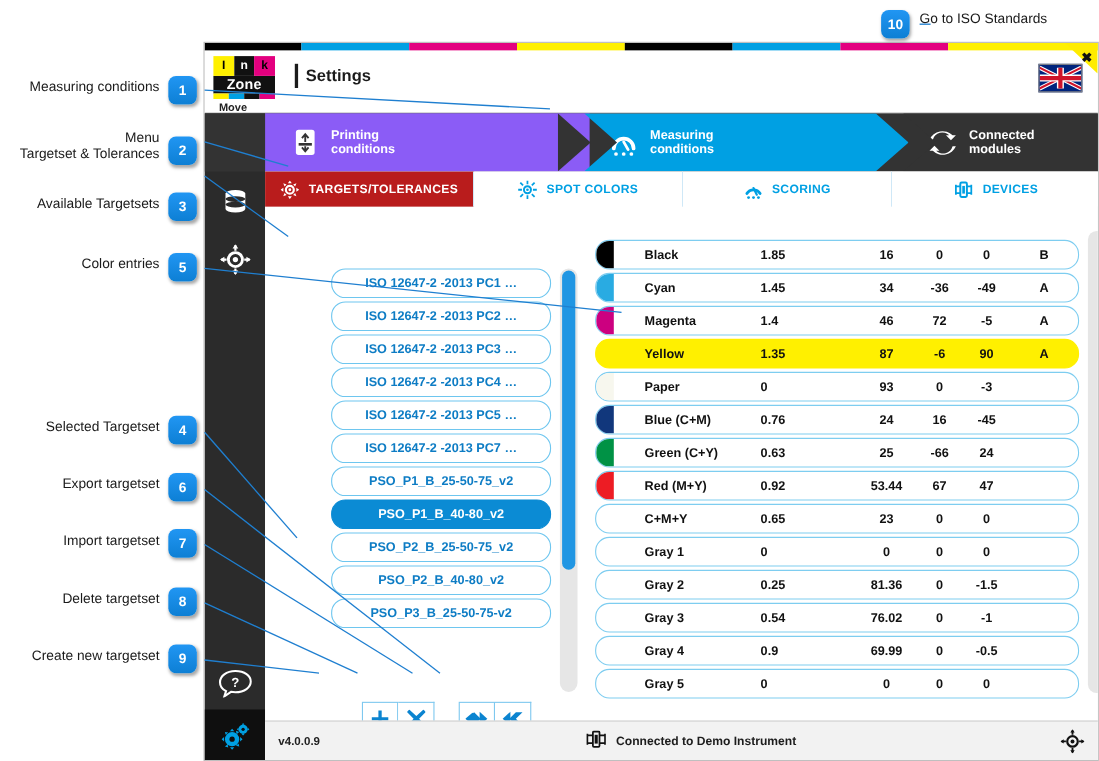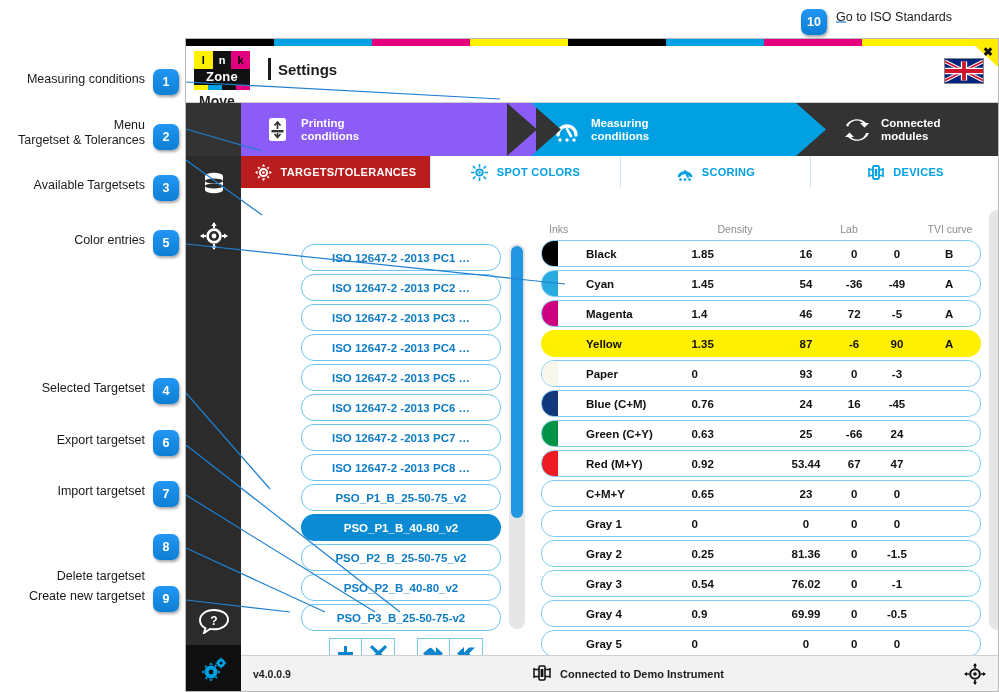--- a/index.html
+++ b/index.html
@@ -70,21 +70,21 @@
   .logo { position:absolute; left:8px; top:5px; width:56px; }
   .logo-top { display:flex; height:18px; width:56px; }
   .logo-top span { flex:1; display:flex; align-items:center; justify-content:center;
                    font-size:11px; font-weight:bold; color:#000; line-height:18px; }
   .logo-zone {
     background:#111; color:#fff; font-size:13px; font-weight:bold;
     text-align:center; letter-spacing:.2px; height:16px; line-height:16px;
   }
   .logo-blocks { display:flex; height:5px; width:56px; }
   .logo-blocks span { flex:1; }
-  .logo-move { font-size:14px; font-weight:bold; color:#222; margin-top:3px; padding-left:5px; }
+  .logo-move { font-size:10px; font-weight:bold; color:#222; margin-top:3px; padding-left:5px; }
   .title-sep { position:absolute; left:82px; top:12px; width:3px; height:22px; background:#1b1b1b; }
   .app-title { position:absolute; left:92px; top:15px; font-size:15px; font-weight:bold; color:#1b1b1b; }
   .flag {
     position:absolute; right:16px; top:12px; width:40px; height:26px;
     border:1px solid #888; overflow:hidden; background:#00247d;
   }
 
   
   .navbar {
     position:absolute; left:0; top:64px; width:814px; height:53px;
@@ -255,21 +255,21 @@
 </div>
 <div>
   <div class="annot-label" style="left:0;top:433px;width:145px;">Export targetset</div>
   <div class="badge" style="left:153px;top:430px;">6</div>
 </div>
 <div>
   <div class="annot-label" style="left:0;top:484px;width:145px;">Import targetset</div>
   <div class="badge" style="left:153px;top:481px;">7</div>
 </div>
 <div>
-  <div class="annot-label" style="left:0;top:537px;width:145px;margin-top:32px;">Delete targetset</div>
+  <div class="annot-label" style="left:0;top:537px;width:145px;">Delete targetset</div>
   <div class="badge" style="left:153px;top:534px;">8</div>
 </div>
 <div>
   <div class="annot-label" style="left:0;top:589px;width:145px;">Create new targetset</div>
   <div class="badge" style="left:153px;top:586px;">9</div>
 </div>
 
 <div class="badge" style="left:801px;top:9px;">10</div>
 <div class="topnote">Go to ISO Standards</div>
 
@@ -444,23 +444,21 @@
   </div>
 
   <div class="content">
 
     <div class="ts-list">
       <div class="ts-item">ISO 12647-2 -2013 PC1 …</div>
       <div class="ts-item">ISO 12647-2 -2013 PC2 …</div>
       <div class="ts-item">ISO 12647-2 -2013 PC3 …</div>
       <div class="ts-item">ISO 12647-2 -2013 PC4 …</div>
       <div class="ts-item">ISO 12647-2 -2013 PC5 …</div>
-      <div class="ts-item">ISO 12647-2 -2013 PC6 …</div>
       <div class="ts-item">ISO 12647-2 -2013 PC7 …</div>
-      <div class="ts-item">ISO 12647-2 -2013 PC8 …</div>
       <div class="ts-item">PSO_P1_B_25-50-75_v2</div>
       <div class="ts-item selected">PSO_P1_B_40-80_v2</div>
       <div class="ts-item">PSO_P2_B_25-50-75_v2</div>
       <div class="ts-item">PSO_P2_B_40-80_v2</div>
       <div class="ts-item">PSO_P3_B_25-50-75-v2</div>
     </div>
 
     <div class="ts-scroll">
       <div class="ts-thumb"></div>
     </div>
@@ -489,41 +487,35 @@
         <div class="tbtn">
           <svg width="21" height="17" viewBox="0 0 21 17">
             <path d="M19 2.5 L13 8.5 L19 14.5 L13 14.5 L7 8.5 L13 2.5z" fill="#0b84d0"></path>
             <path d="M8 2 L1 8.5 L8 15z" fill="#0b84d0"></path>
           </svg>
         </div>
       </div>
     </div>
 
     <div class="table">
-      <div class="thead">
-        <div class="h-inks">Inks</div>
-        <div class="h-dens">Density</div>
-        <div class="h-lab">Lab</div>
-        <div class="h-tvi">TVI curve</div>
-      </div>
 
       <div class="trow">
         <span class="swatch" style="background:#000000"></span>
         <span class="c-name">Black</span>
         <span class="c-dens">1.85</span>
         <span class="c-l">16</span>
         <span class="c-a">0</span>
         <span class="c-b">0</span>
         <span class="c-tvi">B</span>
       </div>
       <div class="trow">
         <span class="swatch" style="background:#29abe2"></span>
         <span class="c-name">Cyan</span>
         <span class="c-dens">1.45</span>
-        <span class="c-l">54</span>
+        <span class="c-l">34</span>
         <span class="c-a">-36</span>
         <span class="c-b">-49</span>
         <span class="c-tvi">A</span>
       </div>
       <div class="trow">
         <span class="swatch" style="background:#cc0080"></span>
         <span class="c-name">Magenta</span>
         <span class="c-dens">1.4</span>
         <span class="c-l">46</span>
         <span class="c-a">72</span>

